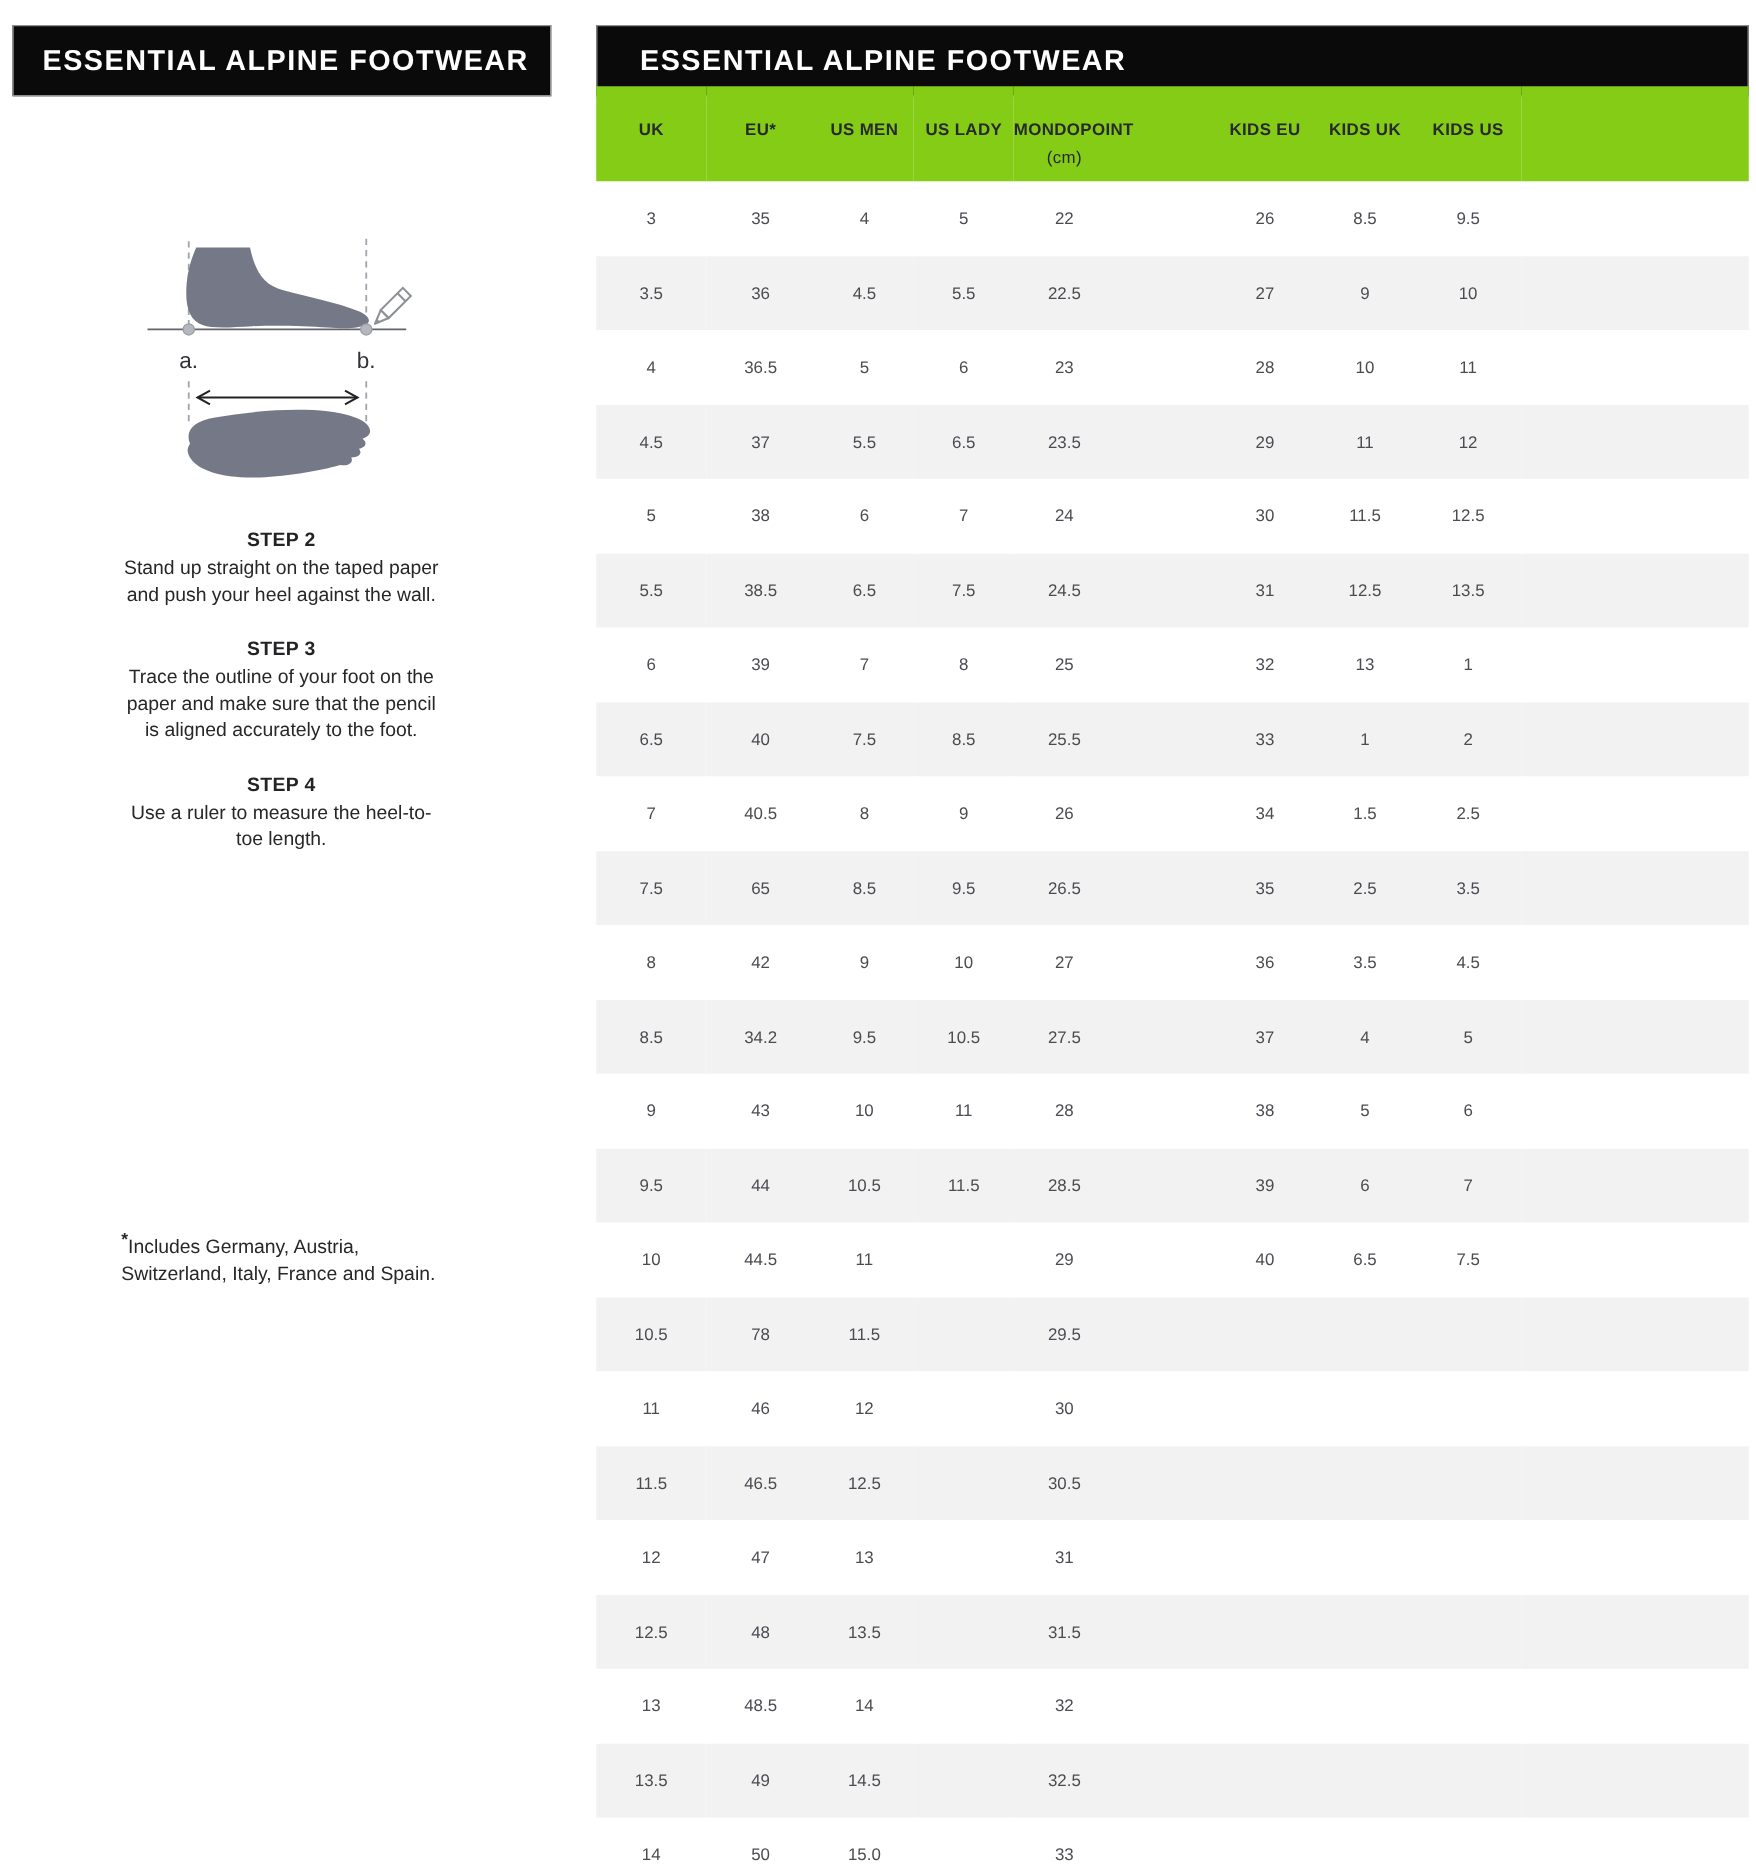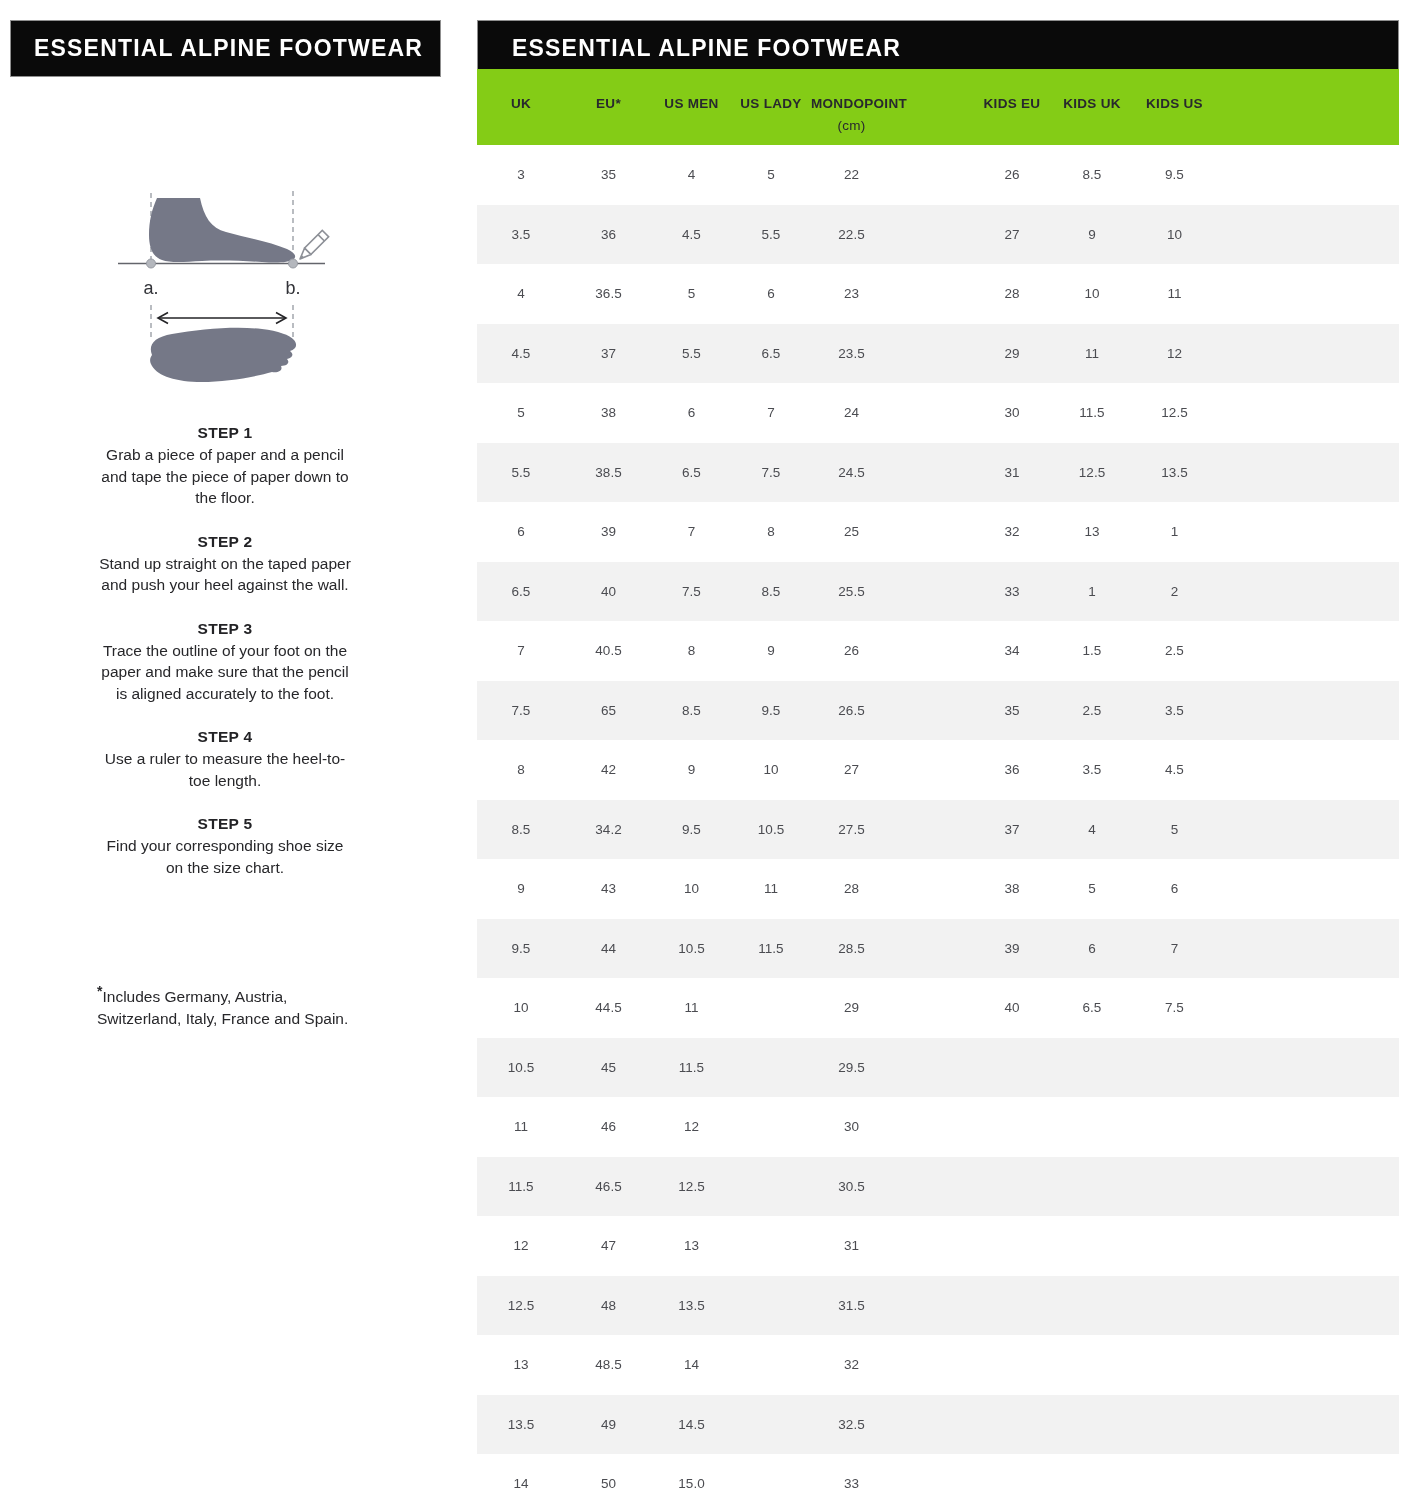--- a/index.html
+++ b/index.html
@@ -112,38 +112,30 @@
     C180,177 178,181 171,181
     C173,185 169,188 162,187
     C145,192 115,197 92,197
     C66,197 48,191 42,181
     C39,176 40,173 42,170
     Z"></path>
 </svg>
 
 <div class="steps">
   <div class="step">
-    <h3>STEP 1</h3>
-    <p>Grab a piece of paper and a pencil and tape the piece of paper down to the floor.</p>
-  </div>
-  <div class="step">
     <h3>STEP 2</h3>
     <p>Stand up straight on the taped paper and push your heel against the wall.</p>
   </div>
   <div class="step">
     <h3>STEP 3</h3>
     <p>Trace the outline of your foot on the paper and make sure that the pencil is aligned accurately to the foot.</p>
   </div>
   <div class="step">
     <h3>STEP 4</h3>
     <p>Use a ruler to measure the heel-to-toe length.</p>
-  </div>
-  <div class="step">
-    <h3>STEP 5</h3>
-    <p>Find your corresponding shoe size on the size chart.</p>
   </div>
 </div>
 
 <div class="footnote">
   <sup>*</sup><span>Includes Germany, Austria, Switzerland, Italy, France and Spain.</span>
 </div>
 
 <div class="title-bar right">
   <span>ESSENTIAL ALPINE FOOTWEAR</span>
 </div>
@@ -351,21 +343,21 @@
         <td></td>
         <td>29</td>
         <td></td>
         <td>40</td>
         <td>6.5</td>
         <td>7.5</td>
         <td></td>
       </tr>
       <tr class="stripe">
         <td>10.5</td>
-        <td>45</td>
+        <td>78</td>
         <td>11.5</td>
         <td></td>
         <td>29.5</td>
         <td></td>
         <td></td>
         <td></td>
         <td></td>
         <td></td>
       </tr>
       <tr>

